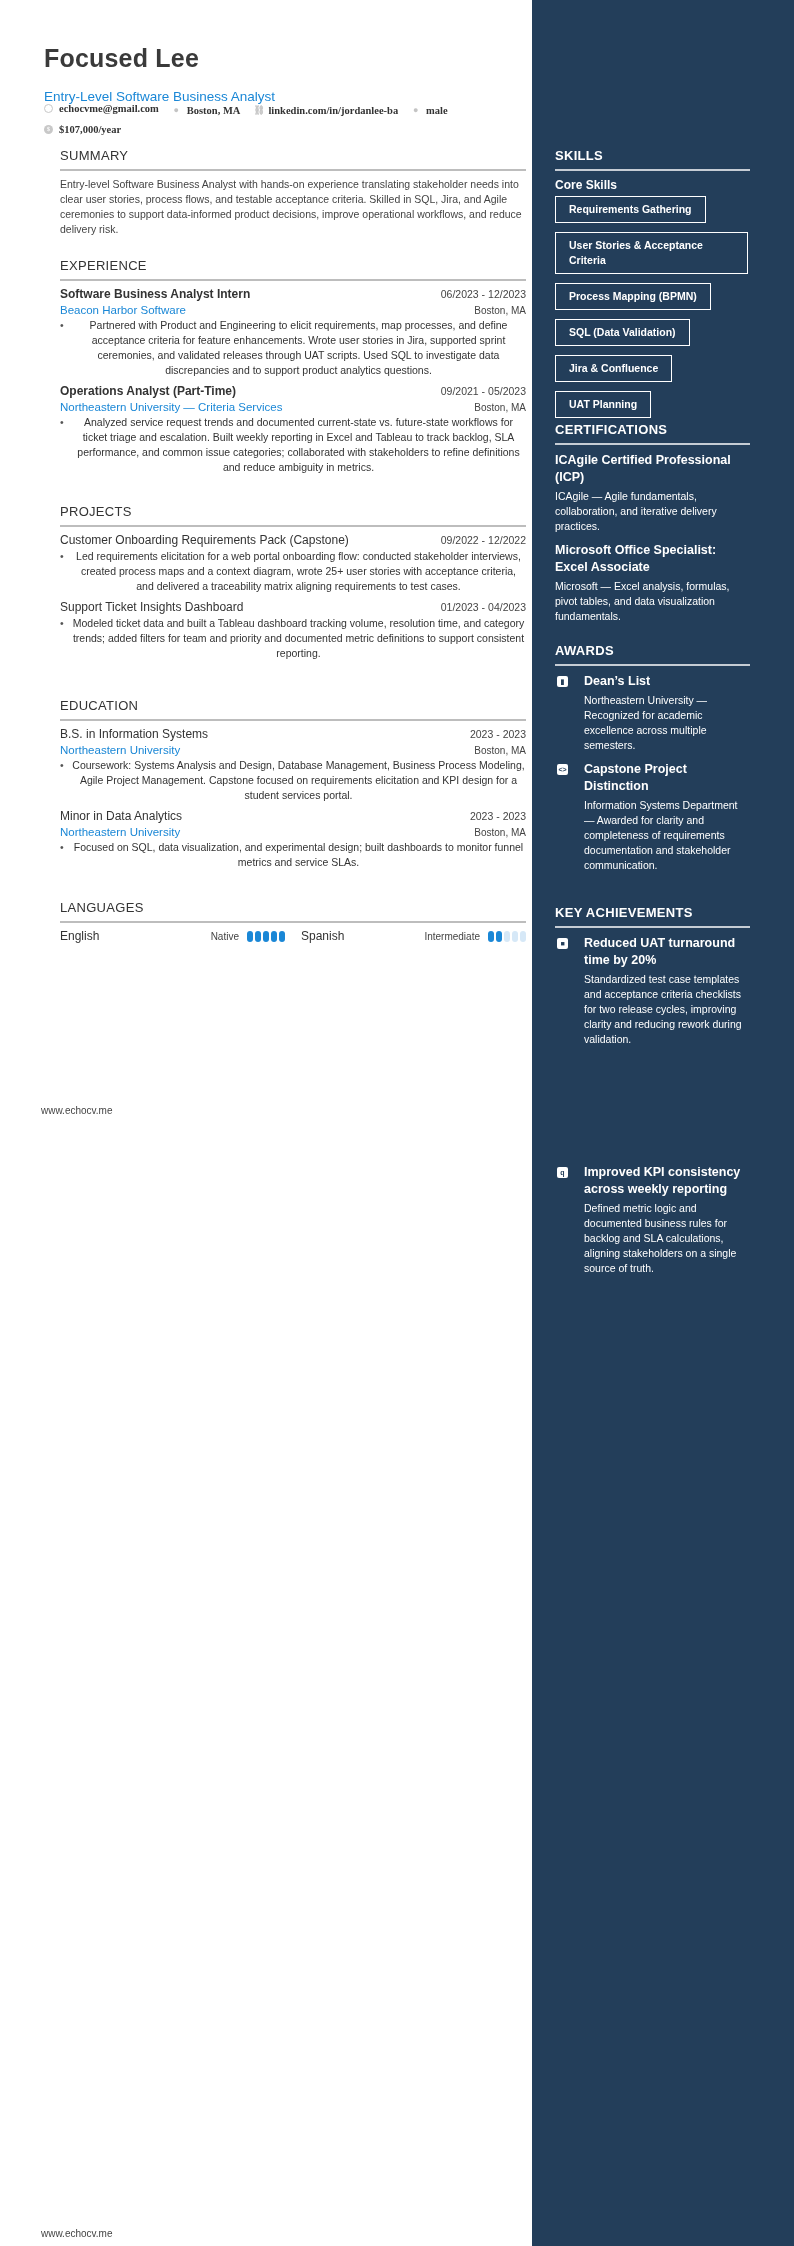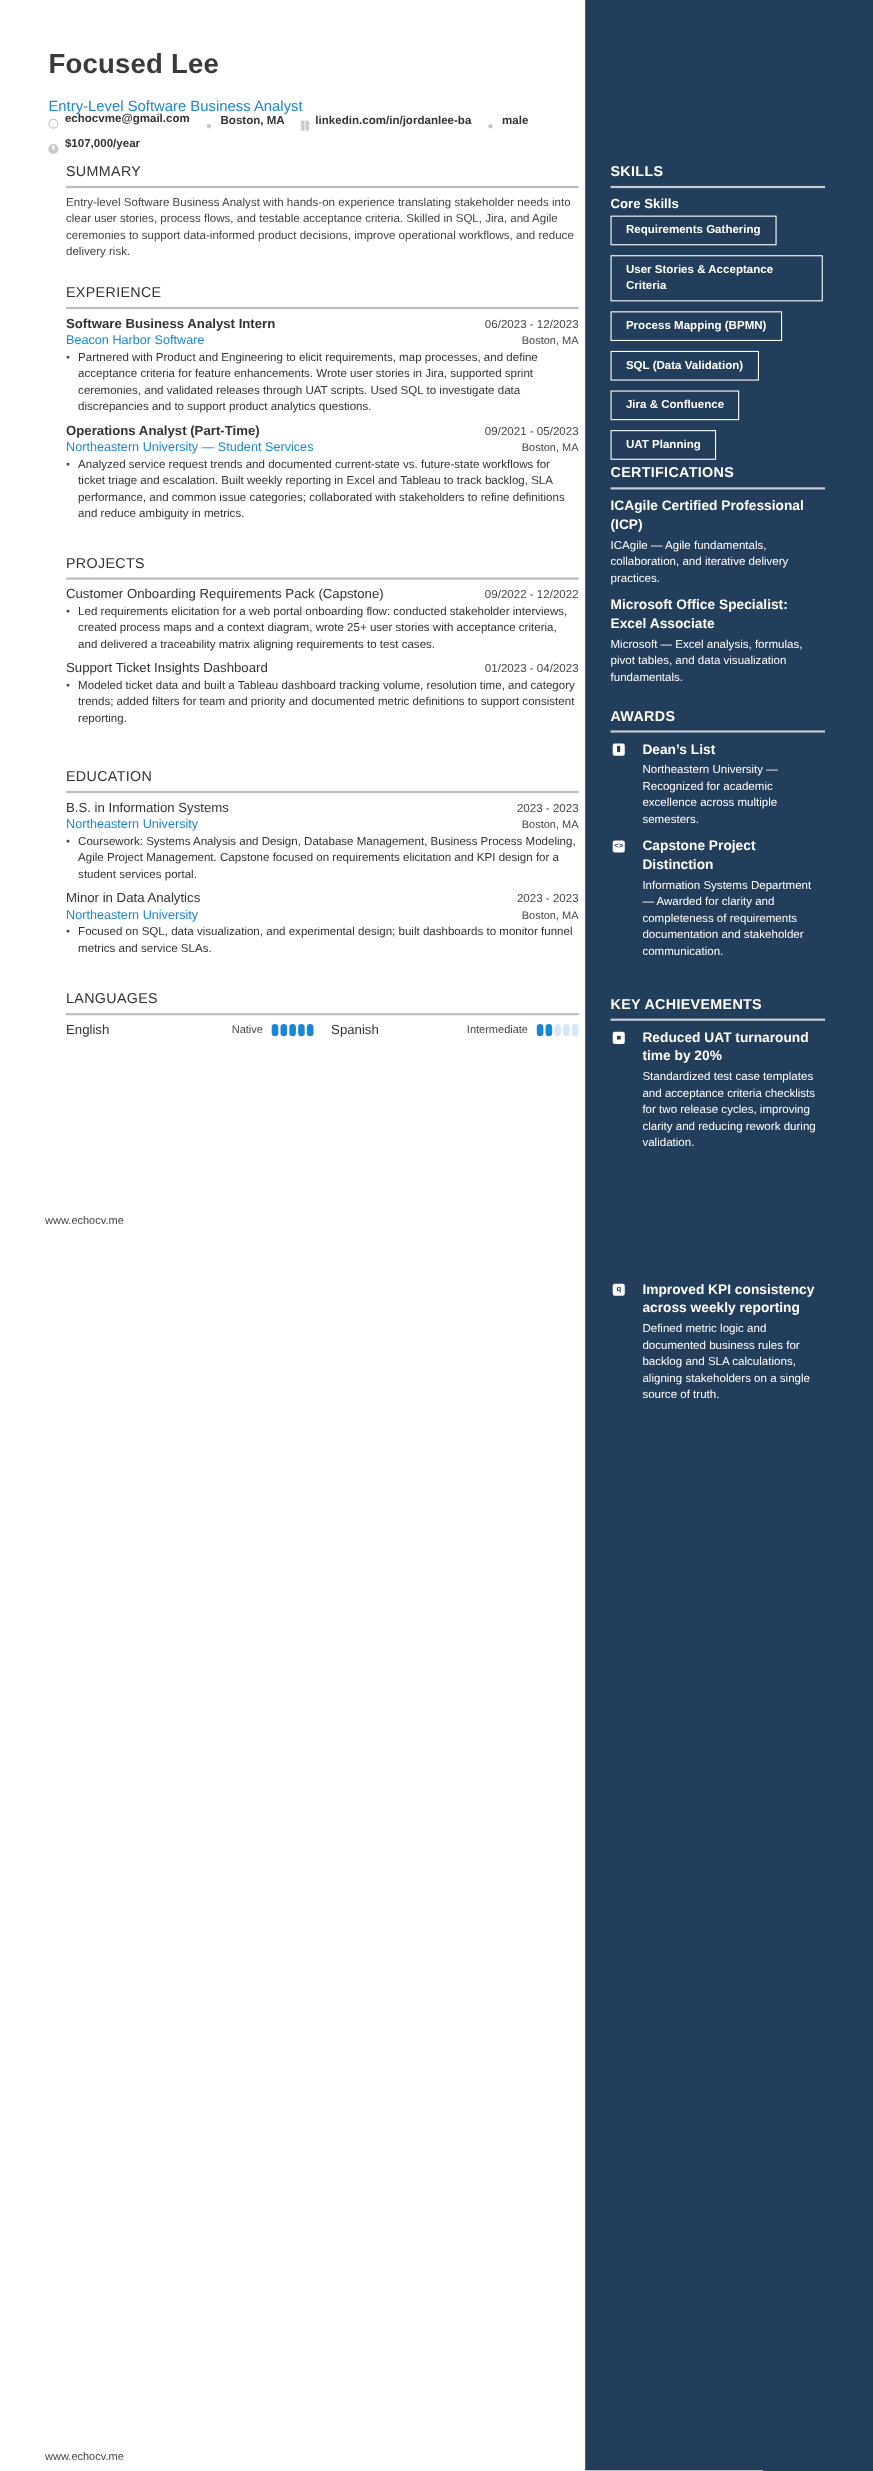--- a/index.html
+++ b/index.html
@@ -5,29 +5,29 @@
   * { box-sizing: border-box; margin: 0; padding: 0; }
   html, body { width: 794px; height: 2246px; background: #ffffff; }
   body { position: relative; font-family: "Liberation Sans", sans-serif; color: #333; overflow: hidden; }
 
   .sidebar { position: absolute; left: 532px; top: 0; width: 262px; height: 2246px; background: #233e5a; color: #ffffff; }
   .main { position: absolute; left: 44px; top: 0; width: 466px; }
 
   .name { position: absolute; top: 44px; left: 0; font-size: 25px; font-weight: 700; color: #3a3a3a; letter-spacing: 0.2px; }
   .title { position: absolute; top: 77px; left: 0; font-size: 13.5px; color: #1a87d6; margin-top: 12px; }
   .contacts { position: absolute; top: 100px; left: 0; width: 480px; font-size: 10.5px; font-weight: 700; color: #333; line-height: 17px; }
-  .contact { display: inline-flex; align-items: flex-end; margin-right: 10px; white-space: nowrap; }
+  .contact { display: inline-flex; align-items: center; margin-right: 10px; white-space: nowrap; font-family: Liberation Serif, serif; }
   .cicon { display: inline-block; width: 9px; height: 9px; margin-right: 6px; color: #c4c4c4; font-size: 9px; line-height: 9px; text-align: center; }
   .cicon.dot { border-radius: 50%; background: #c8c8c8; color: #fff; font-size: 6px; font-weight: 700; }
   .cicon.ring { border: 1px solid #c8c8c8; border-radius: 50%; }
 
   .sec { position: absolute; left: 0; width: 466px; margin-left: 16px; }
   .sec-h { font-size: 13px; color: #333; letter-spacing: 0.3px; padding-bottom: 6px; border-bottom: 2px solid #bdbdbd; margin-bottom: 6px; }
   .para { font-size: 10.5px; line-height: 15px; color: #444; }
-  .entry { margin-bottom: 6px; }
+  .entry { margin-bottom: 6px; text-align: center; }
   .row { display: flex; justify-content: space-between; align-items: baseline; }
   .e-title { font-size: 12px; color: #333; }
   .e-title.b { font-weight: 700; }
   .e-date { font-size: 10.5px; color: #444; }
   .e-org { font-size: 11.5px; color: #1a87d6; margin-top: 3px; }
   .e-loc { font-size: 10px; color: #444; }
   .bullet { position: relative; padding-left: 11px; font-size: 10.5px; line-height: 15px; color: #333; margin-top: 2px; }
   .bullet::before { content: "•"; position: absolute; left: 0; top: 0; color: #555; }
 
   .langs { display: flex; align-items: center; font-size: 12px; }
@@ -99,21 +99,21 @@
           <span class="e-loc">Boston, MA</span>
         </div>
       <div class="bullet">Partnered with Product and Engineering to elicit requirements, map processes, and define acceptance criteria for feature enhancements. Wrote user stories in Jira, supported sprint ceremonies, and validated releases through UAT scripts. Used SQL to investigate data discrepancies and to support product analytics questions.</div>
     </div>
     <div class="entry">
       <div class="row">
           <span class="e-title b">Operations Analyst (Part-Time)</span>
           <span class="e-date">09/2021 - 05/2023</span>
         </div>
       <div class="row">
-          <span class="e-org">Northeastern University — Student Services</span>
+          <span class="e-org">Northeastern University — Criteria Services</span>
           <span class="e-loc">Boston, MA</span>
         </div>
       <div class="bullet">Analyzed service request trends and documented current-state vs. future-state workflows for ticket triage and escalation. Built weekly reporting in Excel and Tableau to track backlog, SLA performance, and common issue categories; collaborated with stakeholders to refine definitions and reduce ambiguity in metrics.</div>
     </div>
   </div>
 
   <div class="sec" style="top:504px;">
     <div class="sec-h">PROJECTS</div>
     <div class="entry">
       <div class="row">

